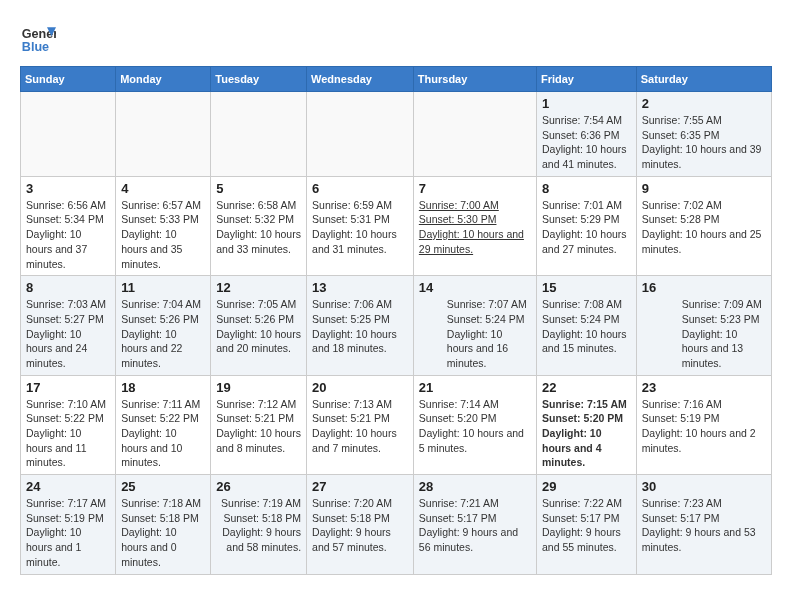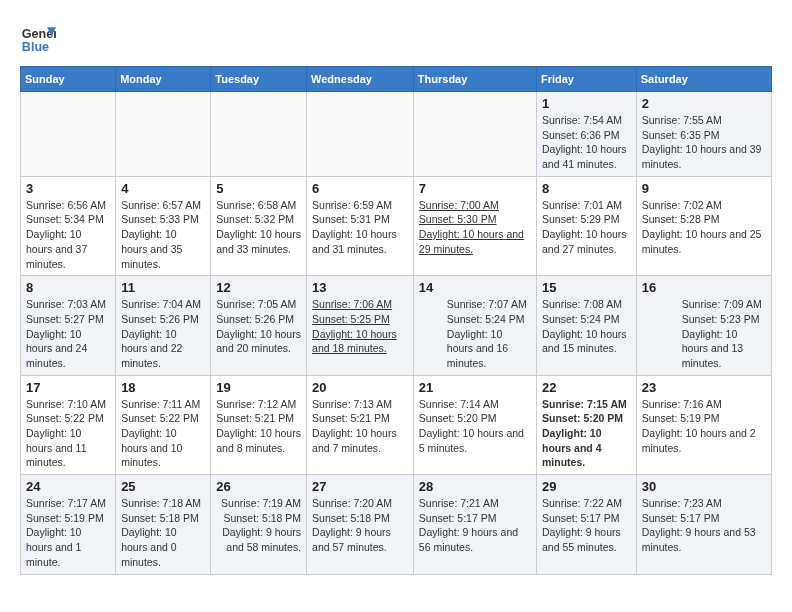--- a/index.html
+++ b/index.html
@@ -202,21 +202,21 @@
 Daylight: 10 hours and 22 minutes.</div>
         </td>
         <td>
           <div class="day-number">12</div>
           <div class="day-info" style="white-space: pre-line;">Sunrise: 7:05 AM
 Sunset: 5:26 PM
 Daylight: 10 hours and 20 minutes.</div>
         </td>
         <td>
           <div class="day-number">13</div>
-          <div class="day-info" style="white-space: pre-line; text-decoration: underline;">Sunrise: 7:06 AM
+          <div class="day-info" style="white-space: pre-line;">Sunrise: 7:06 AM
 Sunset: 5:25 PM
 Daylight: 10 hours and 18 minutes.</div>
         </td>
         <td>
           <div class="day-number">14</div>
           <div class="day-info" style="white-space: pre-line; margin-left: 28px;">Sunrise: 7:07 AM
 Sunset: 5:24 PM
 Daylight: 10 hours and 16 minutes.</div>
         </td>
         <td>

